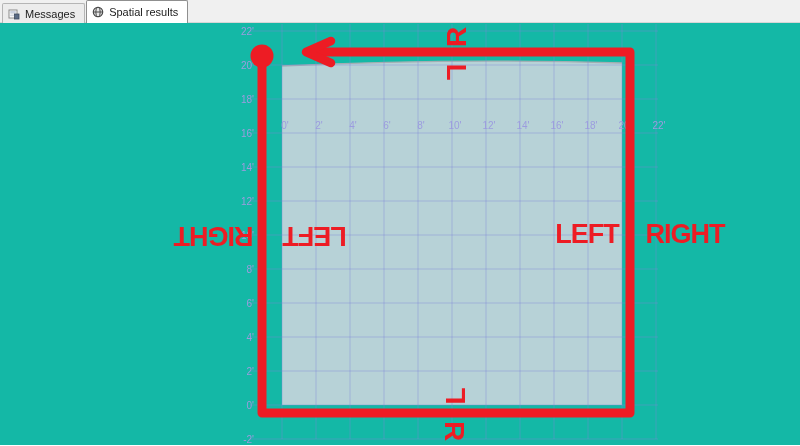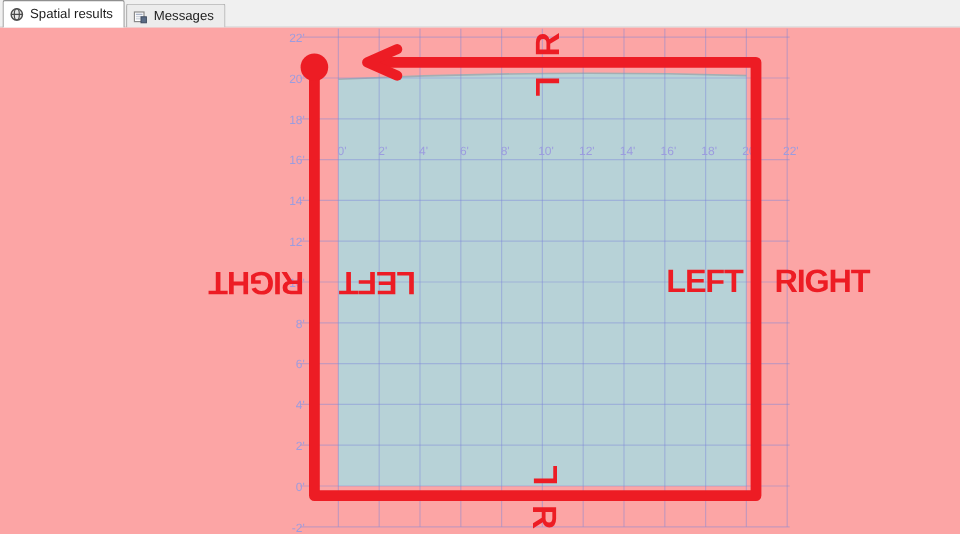--- a/index.html
+++ b/index.html
@@ -9,50 +9,50 @@
   .tabbar{height:23px;background:#f0f0f0;border-bottom:1px solid #d6d6d6;
           display:flex;align-items:flex-end;padding-left:2px;box-sizing:border-box;}
   .tab{display:flex;align-items:center;gap:5px;font-size:11px;color:#1b1b1b;
        height:20px;padding:0 9px 0 5px;margin-right:1px;background:#ececec;
        border:1px solid #b5b5b5;border-bottom:none;border-radius:2px 2px 0 0;
        box-sizing:border-box;position:relative;top:1px;white-space:nowrap;cursor:default;}
   .tab.active{background:#ffffff;border-color:#8f8f8f;height:23px;z-index:2;}
   .tab .icon{display:inline-flex;width:12px;height:12px;}
 
   
-  .canvas{position:relative;width:800px;height:422px;background:#fca5a5;}
+  .canvas{position:relative;width:800px;height:422px;background:#14b8a6;}
   .glabel{font-size:10px;fill:#9c9cdf;}
   .rlabel{font-size:27px;font-weight:bold;fill:#ed1c24;letter-spacing:-1px;}
   .rletter{font-size:28px;font-weight:bold;fill:#ed1c24;}
 </style>
 </head>
 <body>
 
 <div class="tabbar">
-  <div class="tab active">
-    <span class="icon">
-      <svg viewBox="0 0 12 12" width="12" height="12">
-        <circle cx="6" cy="6" r="4.7" fill="#e8e8e8" stroke="#4a4a4a" stroke-width="1.2"></circle>
-        <ellipse cx="6" cy="6" rx="2.1" ry="4.7" fill="none" stroke="#4a4a4a" stroke-width="1"></ellipse>
-        <line x1="1.3" y1="6" x2="10.7" y2="6" stroke="#4a4a4a" stroke-width="1"></line>
-      </svg>
-    </span>
-    <span>Spatial results</span>
-  </div>
   <div class="tab">
     <span class="icon">
       <svg viewBox="0 0 12 12" width="12" height="12">
         <rect x="1" y="2" width="8" height="8" fill="#fff" stroke="#8a8a8a" stroke-width="1"></rect>
         <rect x="2.2" y="3.4" width="5.6" height="1.2" fill="#aab4c8"></rect>
         <rect x="2.2" y="5.4" width="5.6" height="1" fill="#c9cfd9"></rect>
         <rect x="2.2" y="7.2" width="4" height="1" fill="#c9cfd9"></rect>
         <rect x="6.5" y="6" width="4.5" height="5" fill="#5a6b85" stroke="#3d4a5e" stroke-width="0.8"></rect>
       </svg>
     </span>
     <span>Messages</span>
+  </div>
+  <div class="tab active">
+    <span class="icon">
+      <svg viewBox="0 0 12 12" width="12" height="12">
+        <circle cx="6" cy="6" r="4.7" fill="#e8e8e8" stroke="#4a4a4a" stroke-width="1.2"></circle>
+        <ellipse cx="6" cy="6" rx="2.1" ry="4.7" fill="none" stroke="#4a4a4a" stroke-width="1"></ellipse>
+        <line x1="1.3" y1="6" x2="10.7" y2="6" stroke="#4a4a4a" stroke-width="1"></line>
+      </svg>
+    </span>
+    <span>Spatial results</span>
   </div>
 </div>
 
 <div class="canvas">
 <svg width="800" height="422" viewBox="0 0 800 422">
 
   <g>
     <path d="M282 382 L282 43 Q452 35 622 40 L622 382 Z" fill="#b7d2d7"></path>
     <path d="M282 43 Q452 35 622 40" fill="none" stroke="#a3aeb3" stroke-width="1.3"></path>
   </g>

